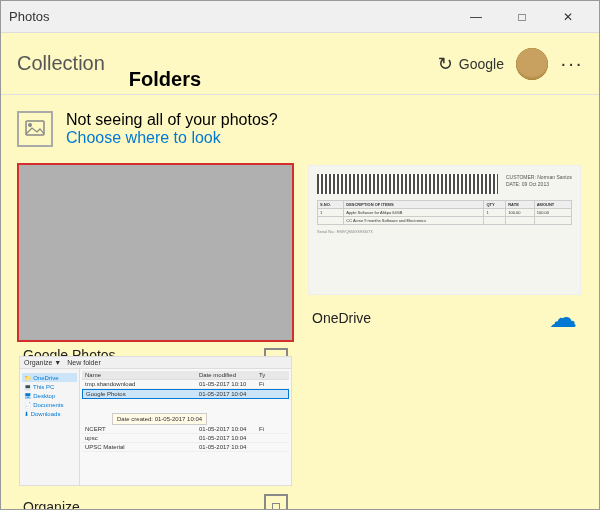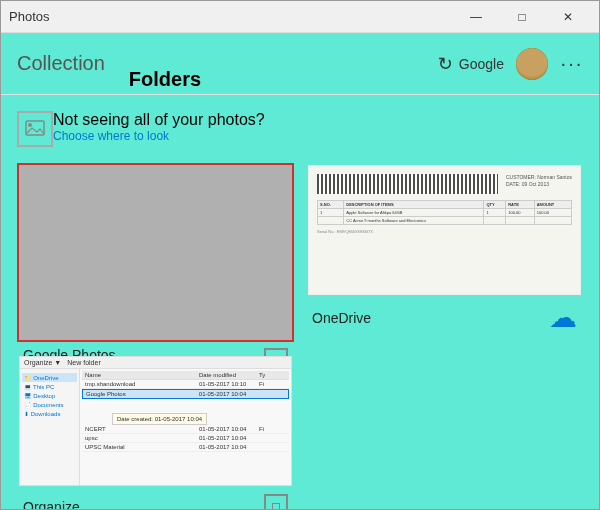--- a/index.html
+++ b/index.html
@@ -41,21 +41,21 @@
       display: flex;
       align-items: center;
       justify-content: center;
       font-size: 12px;
       color: #333;
     }
 
     
     .app {
       height: 478px;
-      background: #5eead4;
+      background: #fef9c3;
       display: flex;
       flex-direction: column;
     }
 
     
     .navbar {
       height: 62px;
       display: flex;
       align-items: center;
       padding: 0 16px;
@@ -123,34 +123,34 @@
     .content {
       flex: 1;
       padding: 16px 16px 0 16px;
       overflow-y: auto;
       position: relative;
     }
 
     
     .notice {
       display: flex;
-      align-items: flex-start;
-      gap: 0;
+      align-items: flex-end;
+      gap: 13px;
       margin-bottom: 16px;
     }
     .notice-icon {
       width: 36px;
       height: 36px;
       border: 2px solid #aaa;
       display: flex;
       align-items: center;
       justify-content: center;
       flex-shrink: 0;
     }
-    .notice-link { font-size: 12px; color: #0078d4; cursor: pointer; }
+    .notice-link { font-size: 16px; color: #0078d4; cursor: pointer; }
 
     
     .folders-grid {
       display: grid;
       grid-template-columns: 1fr 1fr;
       gap: 12px;
     }
 
     
     .folder-card {

